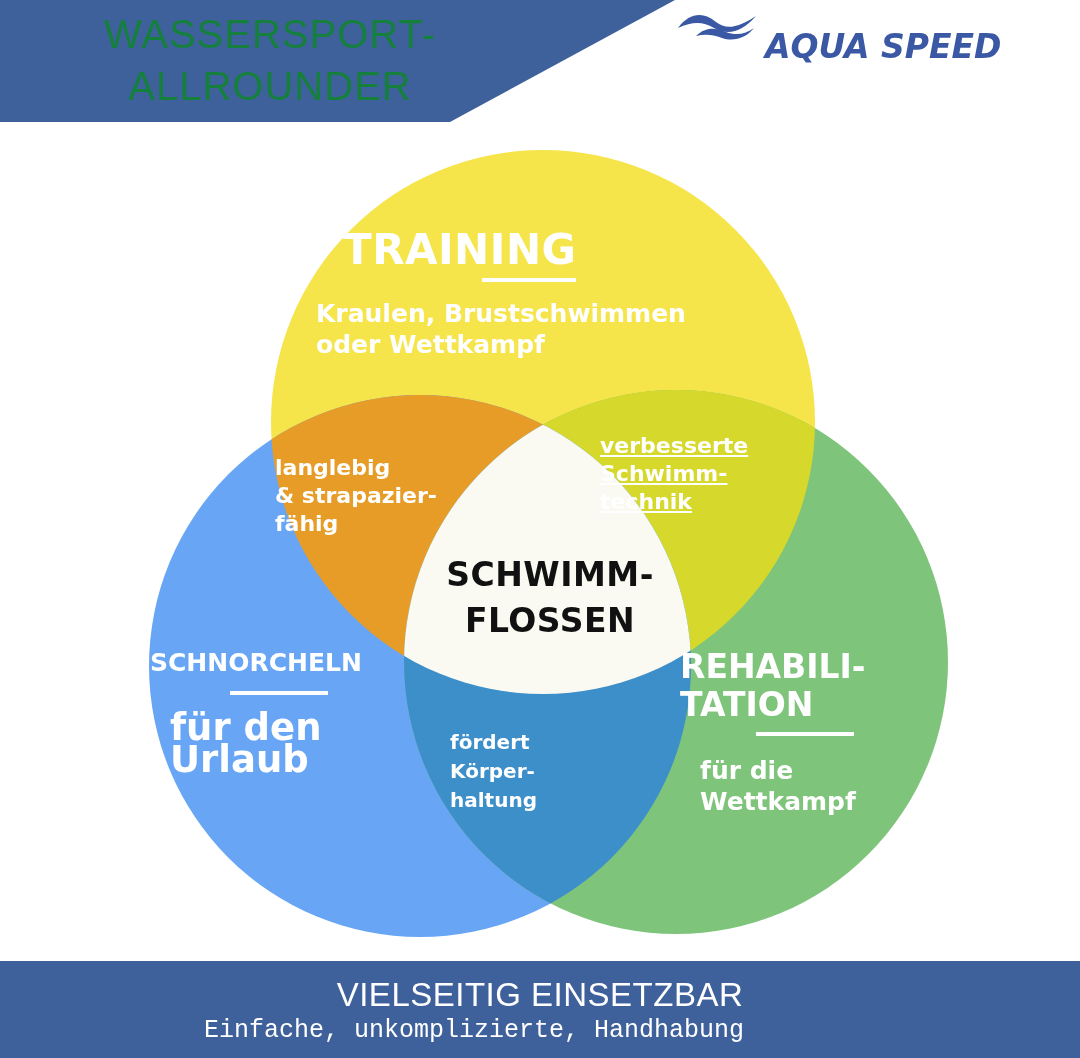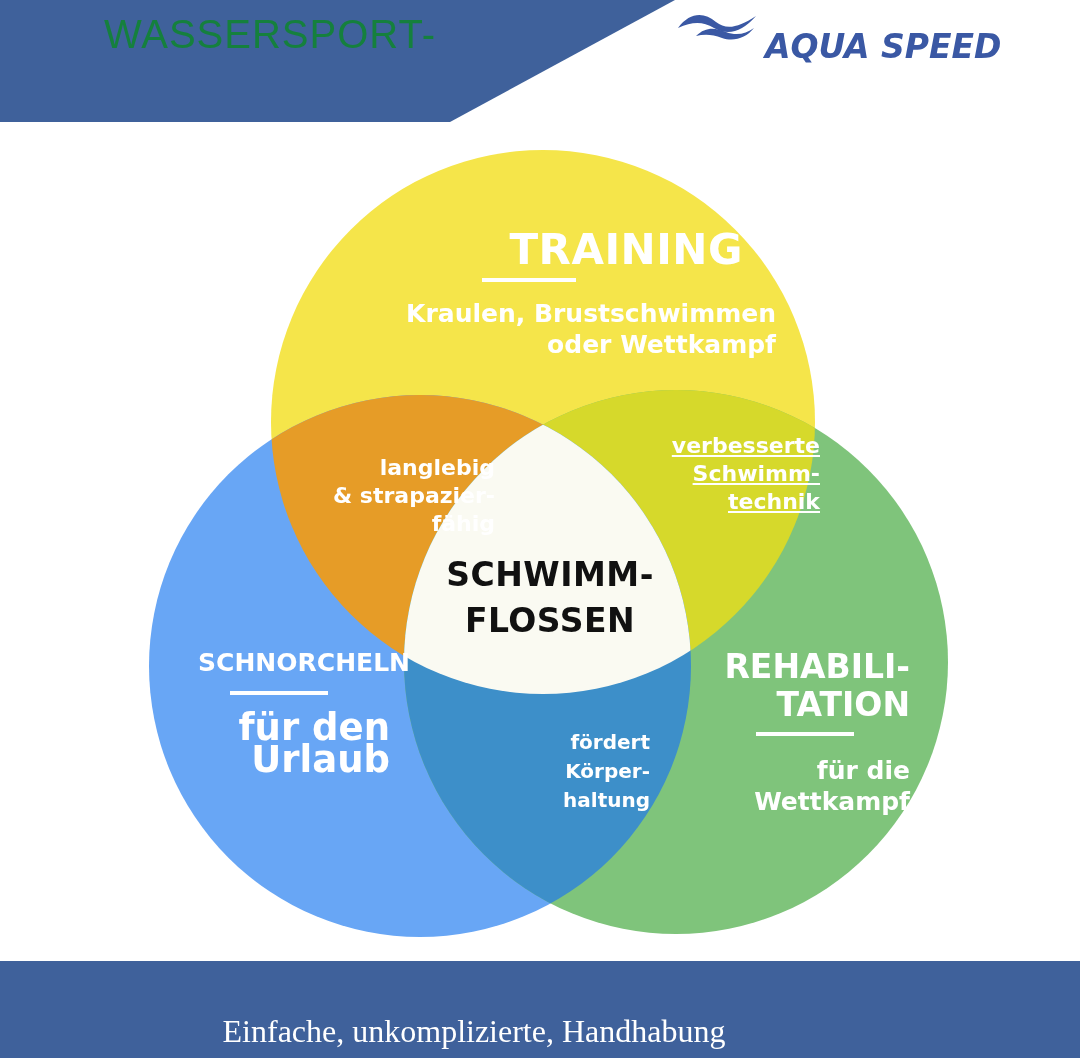--- a/index.html
+++ b/index.html
@@ -2,39 +2,40 @@
 <html><head>
 <meta charset="utf-8">
 <style>
   html, body { margin:0; padding:0; }
   body { width:1080px; height:1058px; position:relative; background:#ffffff; overflow:hidden; font-family:"DejaVu Sans", sans-serif; }
   .header-banner { position:absolute; left:0; top:0; width:1080px; height:122px; }
   .header-title { position:absolute; left:0; top:8px; width:540px; text-align:center; color:#15803d; font-family:"Liberation Sans", sans-serif; font-size:40px; line-height:52px; letter-spacing:1px; }
   .logo { position:absolute; left:676px; top:2px; width:390px; height:40px; }
   .logo-text { position:absolute; left:89px; top:0; font-family:"DejaVu Sans", sans-serif; font-weight:bold; font-style:italic; font-size:33px; line-height:40px; color:#3a58a4; letter-spacing:0px;margin-top:25px; }
   .venn { position:absolute; left:0; top:0; width:1080px; height:1058px; }
-  .label { position:absolute; color:#ffffff; font-family:"DejaVu Sans", sans-serif; font-weight:bold; text-align:right; white-space:pre-line; }
+  .label { position:absolute; color:#ffffff; font-family:"DejaVu Sans", sans-serif; font-weight:bold; text-align:left; white-space:pre-line; }
   .head { font-size:38px; line-height:42px; letter-spacing:0.5px; }
   .head-sm { font-size:25px; line-height:30px; }
   .sub { font-size:22px; line-height:28px; }
   .sub-lg { font-size:25px; line-height:31px; }
   .rule { position:absolute; height:4px; background:#ffffff; }
   .center-label { position:absolute; color:#111111; font-family:"DejaVu Sans", sans-serif; font-weight:bold; font-size:33px; line-height:46px; text-align:center; white-space:pre-line; letter-spacing:0.5px; }
   .footer { position:absolute; left:0; top:961px; width:1080px; height:97px; background:#3f619b; }
   .footer-title { position:absolute; left:0; top:14px; width:1080px; text-align:center; color:#ffffff; font-family:"Liberation Sans", sans-serif; font-size:33px; line-height:40px; letter-spacing:0.5px; }
-  .footer-sub { position:absolute; left:0; top:54px; width:948px; text-align:center; color:#ffffff; font-family:Liberation Serif, serif; font-size:32px; line-height:32px; }
+  .footer-sub { position:absolute; left:0; top:54px; width:948px; text-align:center; color:#ffffff; font-family:Liberation Mono, monospace; font-size:25px; line-height:32px; }
 </style>
 </head>
 <body>
 
 <svg class="header-banner" viewBox="0 0 1080 122" width="1080" height="122">
   <polygon points="0,0 675,0 450,122 0,122" fill="#3f619b"></polygon>
 </svg>
 <div class="header-title">
   <div>WASSERSPORT-</div>
+  <div>ALLROUNDER</div>
 </div>
 
 <div class="logo">
   <svg width="82" height="40" viewBox="0 0 82 40" style="position:absolute;left:0;top:0;">
     <path d="M2,26 C14,10 28,10 40,20 C50,28 62,26 80,14 C66,30 52,34 38,26 C26,19 16,20 2,26 Z" fill="#3a58a4"></path>
     <path d="M20,34 C30,24 40,26 50,30 C60,34 70,32 78,26 C70,36 58,40 46,36 C36,32 28,32 20,34 Z" fill="#3a58a4"></path>
   </svg>
   <div class="logo-text">AQUA SPEED</div>
 </div>
 
@@ -92,14 +93,15 @@
 Schwimm-
 technik</div>
 <div class="label" style="left:450px;top:728px;width:200px;font-size:20px;line-height:29px;">fördert
 Körper-
 haltung</div>
 
 <div class="center-label" style="left:390px;top:552px;width:320px;">SCHWIMM-
 FLOSSEN</div>
 
 <div class="footer">
+  <div class="footer-title">VIELSEITIG EINSETZBAR</div>
   <div class="footer-sub">Einfache, unkomplizierte, Handhabung</div>
 </div>
 
 </body></html>

